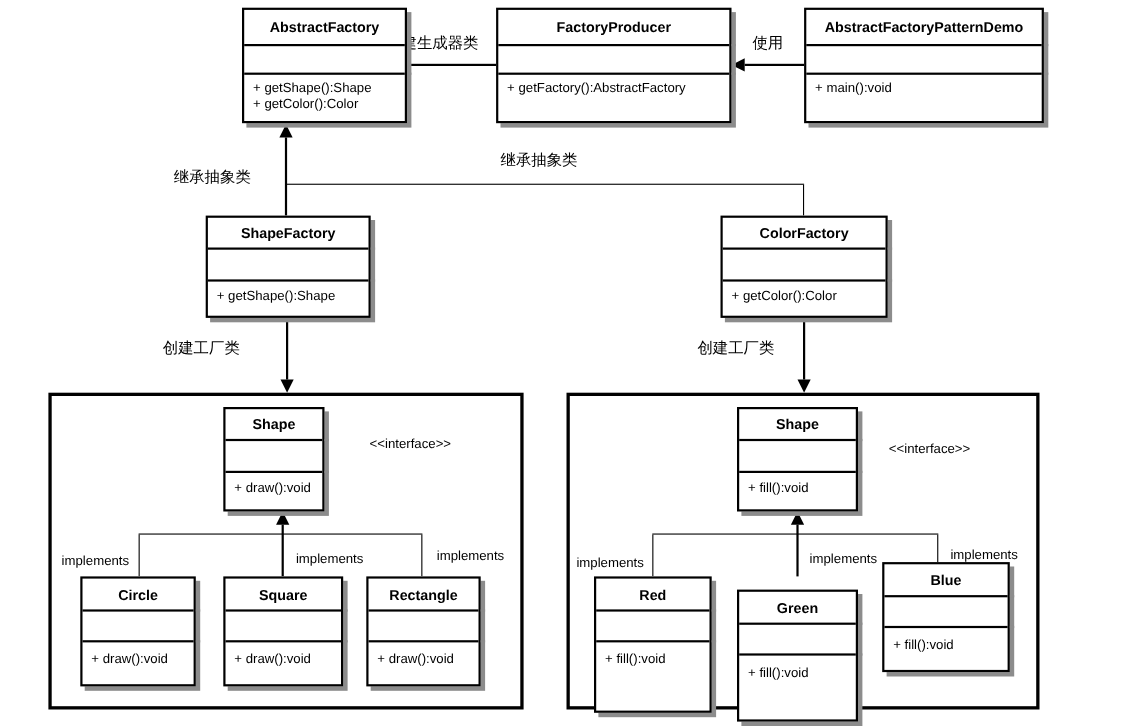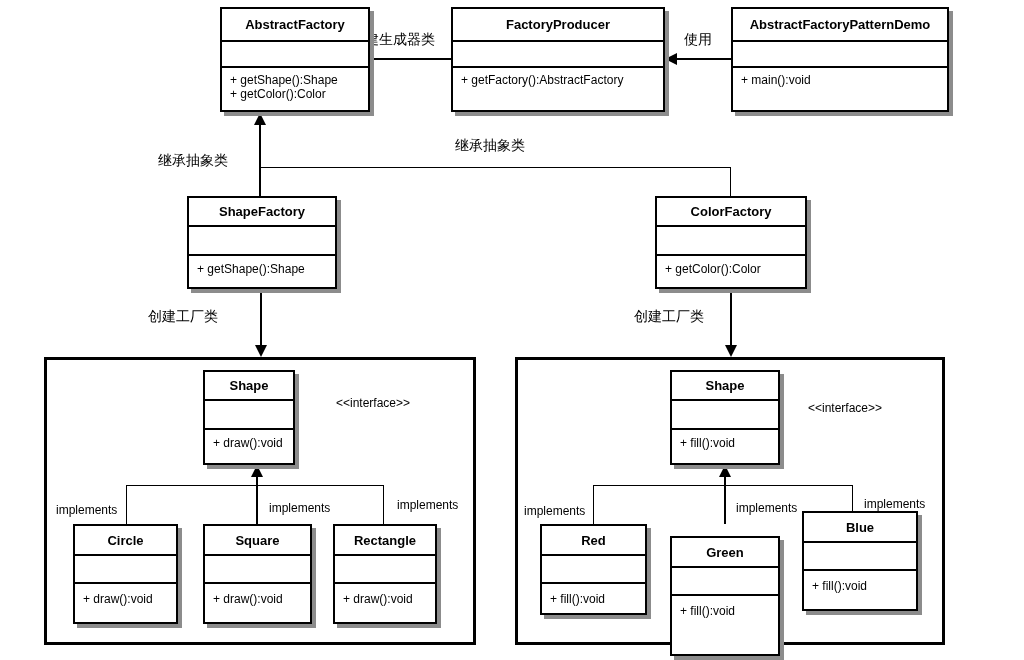--- a/index.html
+++ b/index.html
@@ -158,21 +158,21 @@
   </div>
 
   <div class="cbox g-imp" style="left:333px;top:524px;width:104px;height:100px;">
     <div class="t">Rectangle</div>
     <div class="a"></div>
     <div class="m">
       <div>+ draw():void</div>
     </div>
   </div>
 
-  <div class="cbox g-imp" style="left:540px;top:524px;width:107px;height:91px;">
+  <div class="cbox g-imp" style="left:540px;top:524px;width:107px;height:124px;">
     <div class="t">Red</div>
     <div class="a"></div>
     <div class="m">
       <div>+ fill():void</div>
     </div>
   </div>
 
   <div class="cbox g-imp" style="left:670px;top:524px;width:110px;height:120px;margin-top:12px;">
     <div class="t">Green</div>
     <div class="a"></div>

